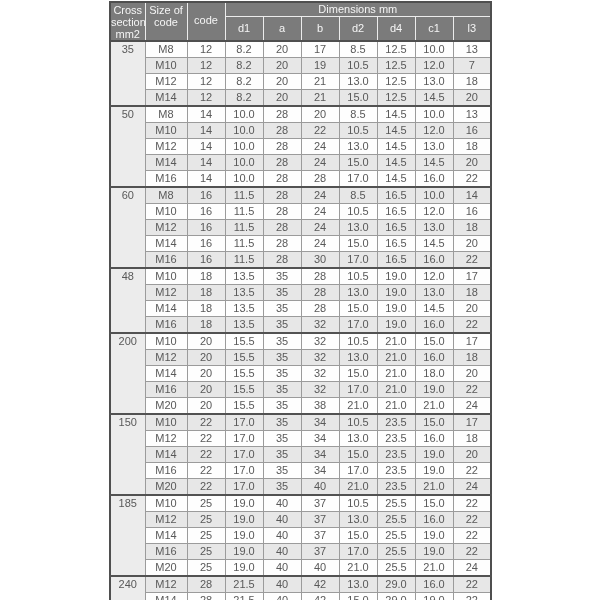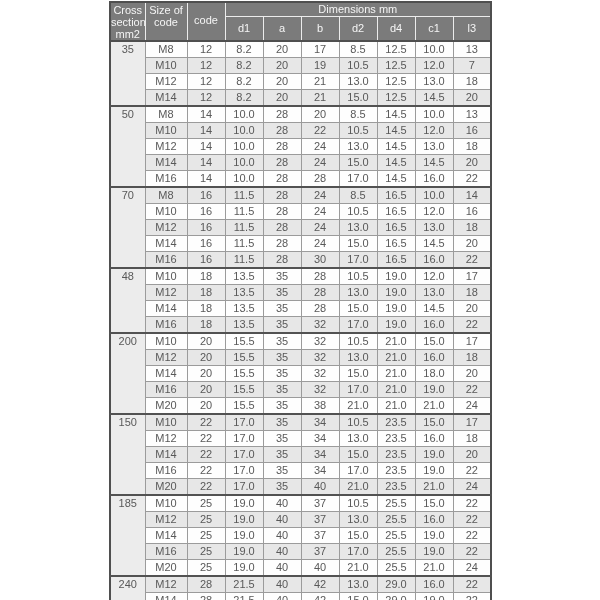--- a/index.html
+++ b/index.html
@@ -206,21 +206,21 @@
           <td>14</td>
           <td>10.0</td>
           <td>28</td>
           <td>28</td>
           <td>17.0</td>
           <td>14.5</td>
           <td>16.0</td>
           <td>22</td>
         </tr>
         <tr class="stripe-odd section-start">
-          <td class="section-cell" rowspan="5">70</td>
+          <td class="section-cell" rowspan="5">60</td>
           <td>M8</td>
           <td>16</td>
           <td>11.5</td>
           <td>28</td>
           <td>24</td>
           <td>8.5</td>
           <td>16.5</td>
           <td>10.0</td>
           <td>14</td>
         </tr>

